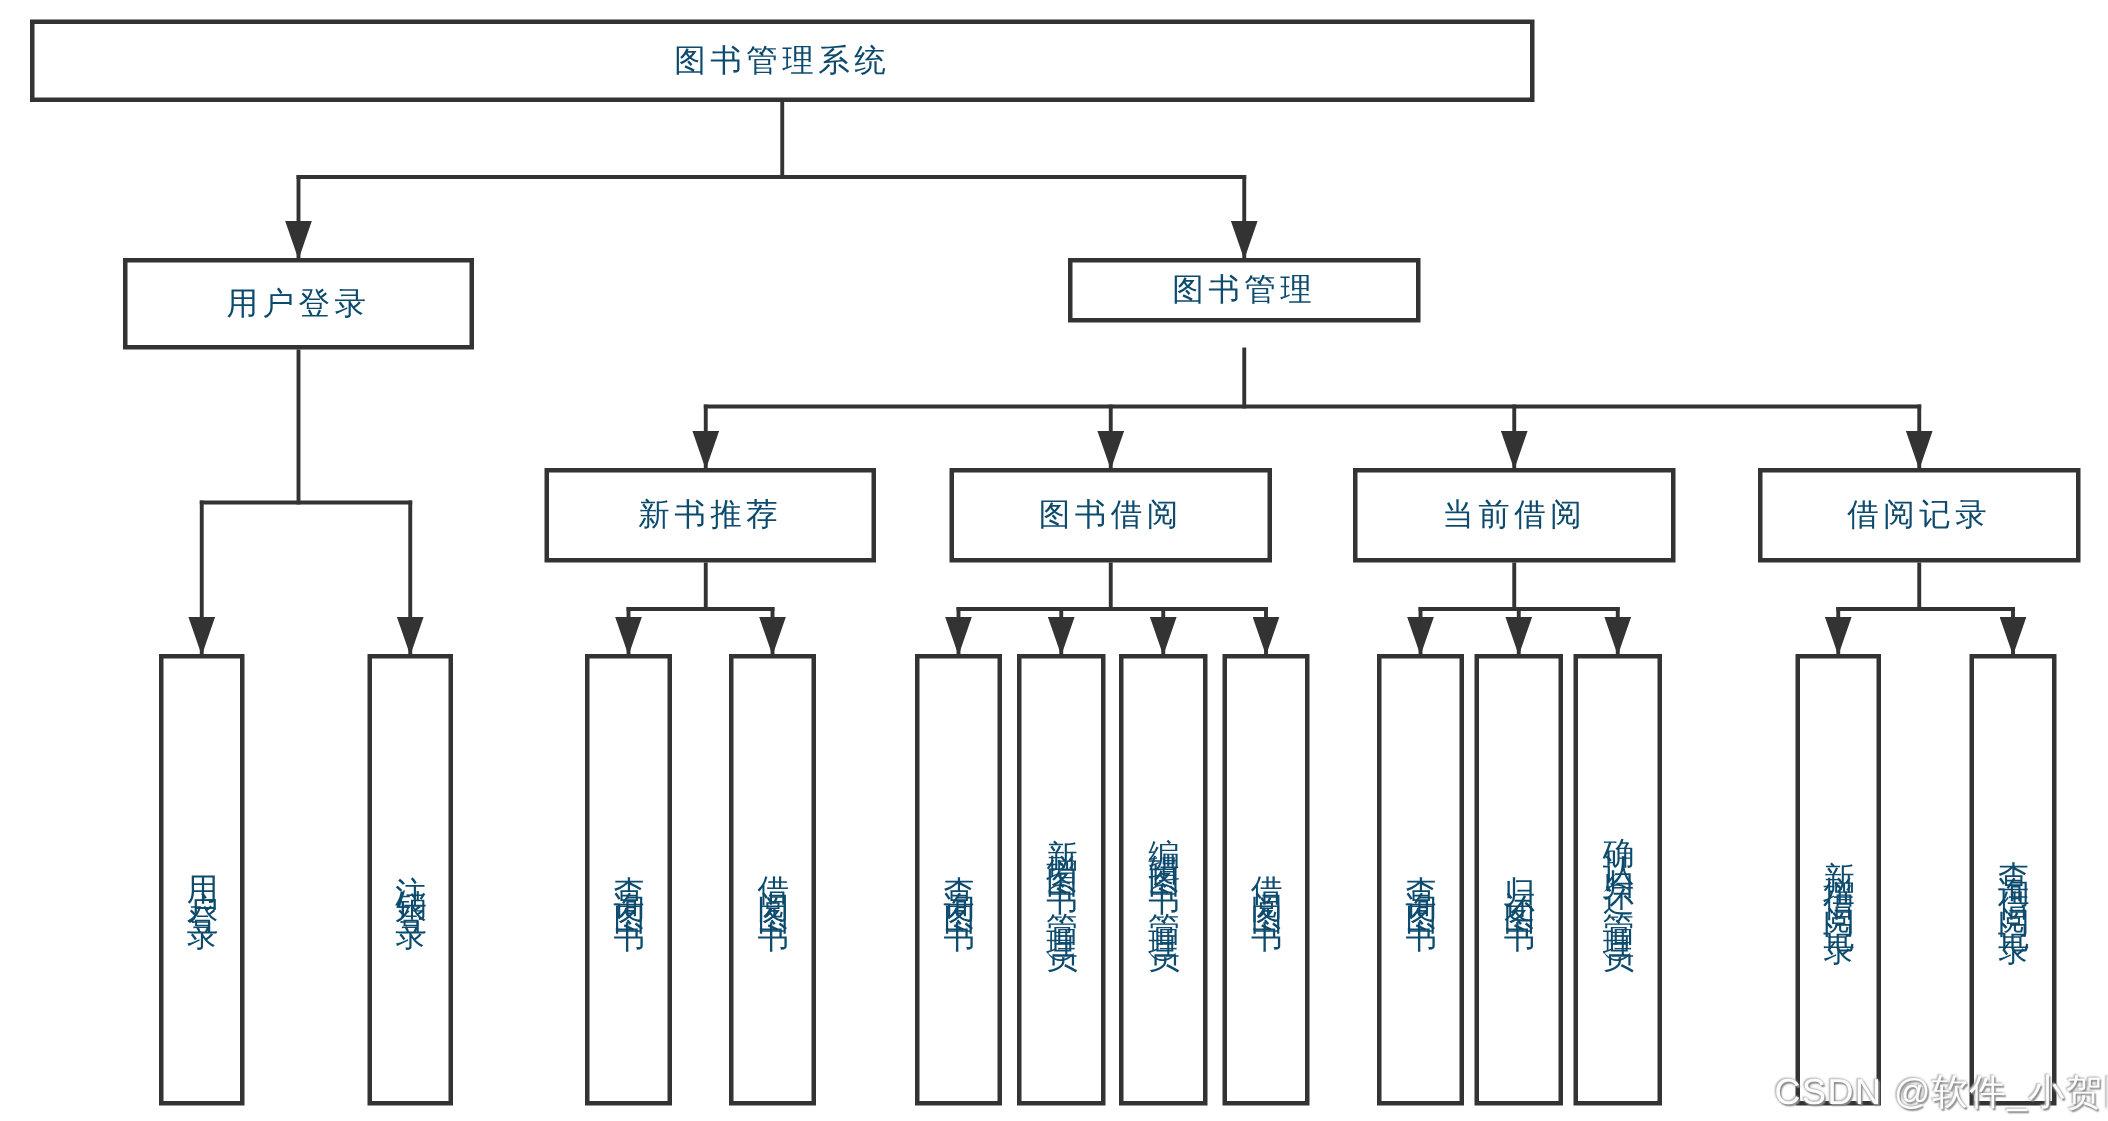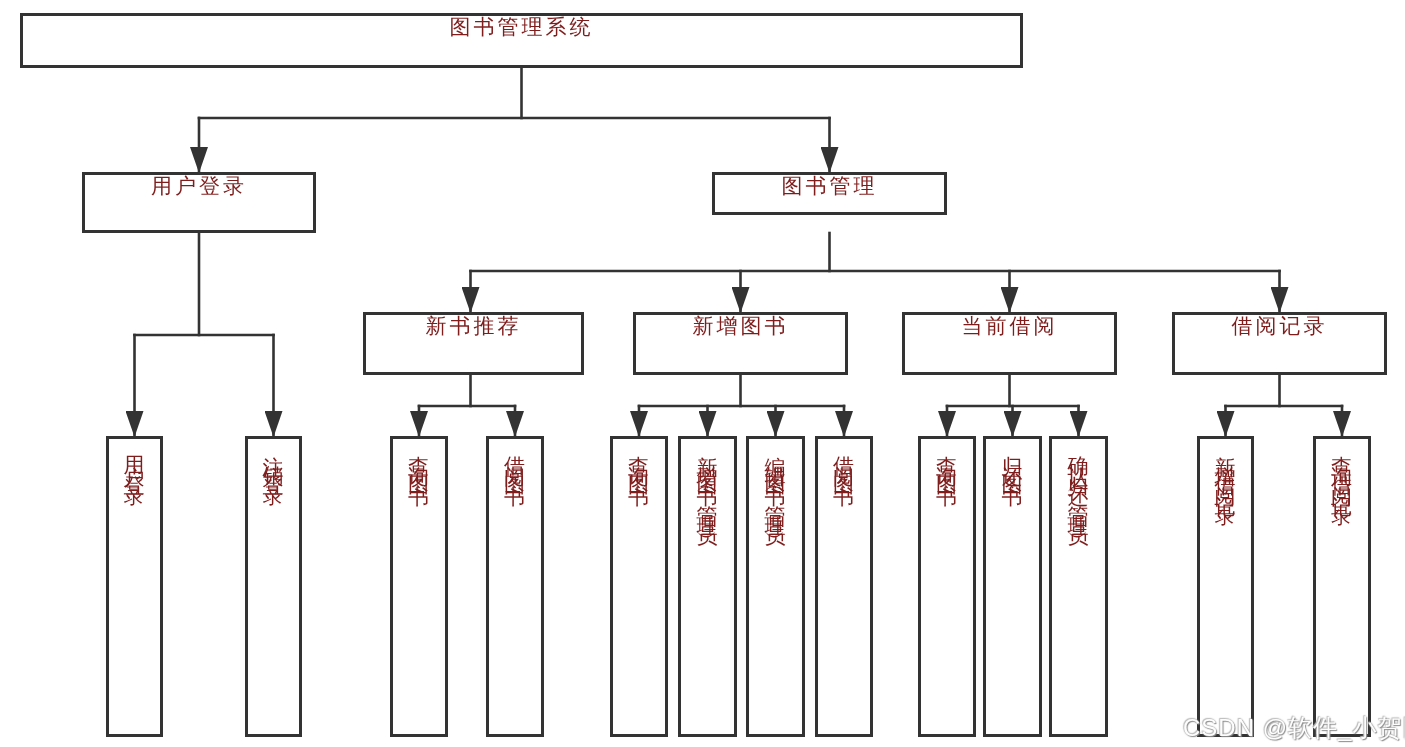--- a/index.html
+++ b/index.html
@@ -1,20 +1,20 @@
 <!DOCTYPE html>
 <html><head>
 <meta charset="utf-8">
 <style>
   html,body{margin:0;padding:0;background:#fff;}
   .canvas{position:relative;width:1405px;height:747px;background:#ffffff;
           font-family:"Liberation Sans",sans-serif;overflow:hidden;}
   .wires{position:absolute;left:0;top:0;width:1405px;height:747px;}
   .node{position:absolute;box-sizing:border-box;background:#ffffff;border:3px solid #333333;
-        display:flex;justify-content:center;color:#7f1d1d;}
+        display:flex;align-items:center;justify-content:center;color:#0c4a6e;}
   .node .lbl{font-size:21px;letter-spacing:3px;line-height:1;white-space:nowrap;}
   .node.v .lbl{writing-mode:vertical-rl;text-orientation:mixed;letter-spacing:10px;
                font-size:21px;white-space:normal;}
   .watermark{position:absolute;left:1183px;top:712px;font-size:24px;letter-spacing:1px;
              color:#fdfdfd;white-space:nowrap;
              text-shadow:1px 1px 1px #8d8d8d,-1px -1px 1px #bdbdbd,0 0 2px #9e9e9e;}
 </style>
 </head>
 <body>
 
@@ -78,21 +78,21 @@
     <span class="lbl">用户登录</span>
   </div>
   <div class="node h" style="left:712px;top:172px;width:235px;height:43px">
     <span class="lbl">图书管理</span>
   </div>
 
   <div class="node h" style="left:363px;top:312px;width:221px;height:63px">
     <span class="lbl">新书推荐</span>
   </div>
   <div class="node h" style="left:633px;top:312px;width:215px;height:63px">
-    <span class="lbl">新增图书</span>
+    <span class="lbl">图书借阅</span>
   </div>
   <div class="node h" style="left:902px;top:312px;width:215px;height:63px">
     <span class="lbl">当前借阅</span>
   </div>
   <div class="node h" style="left:1172px;top:312px;width:215px;height:63px">
     <span class="lbl">借阅记录</span>
   </div>
 
   <div class="node v" style="left:106px;top:436px;width:57px;height:301px">
     <span class="lbl">用户登录</span>

